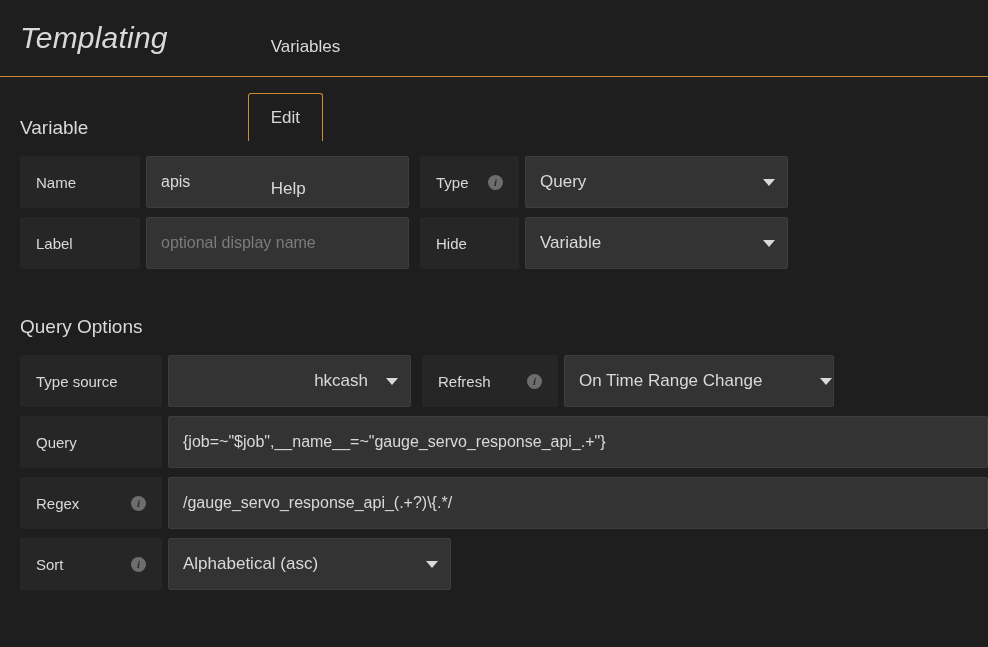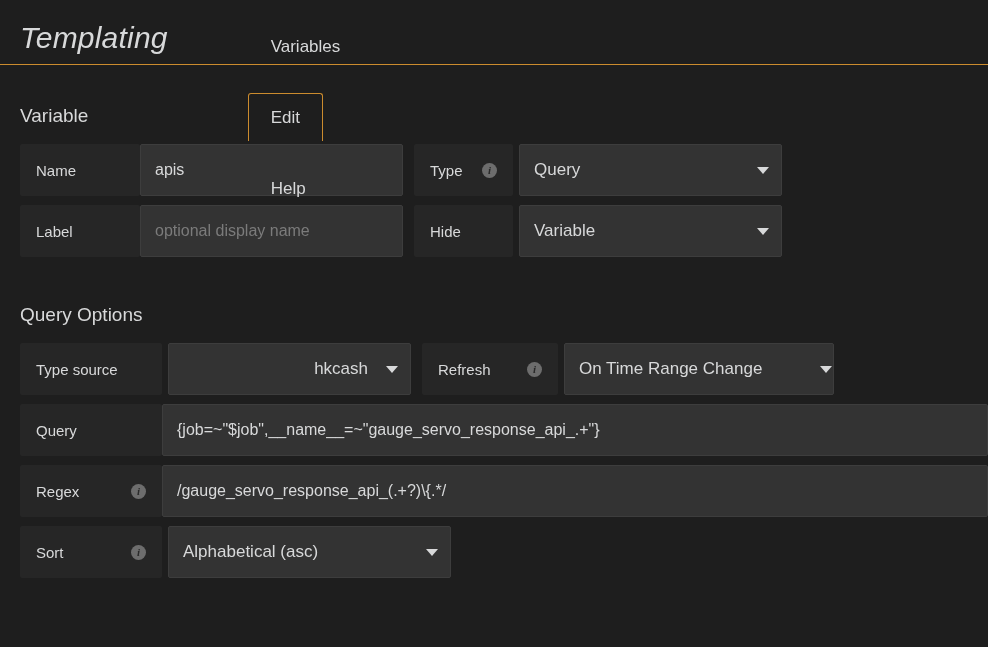--- a/index.html
+++ b/index.html
@@ -8,21 +8,21 @@
     width: 988px;
     height: 647px;
     background: #1e1e1e;
     font-family: "Liberation Sans", sans-serif;
     overflow: hidden;
   }
 
   
   .header {
     position: relative;
-    height: 65px;
+    height: 77px;
     display: flex;
     align-items: flex-start;
   }
   .header-rule {
     position: absolute;
     left: 0;
     right: 0;
     bottom: 0;
     height: 1px;
     background: #cc8c2e;
@@ -131,20 +131,21 @@
   
   .fld-input {
     background: #333333;
     border: 1px solid #3d3d3d;
     border-radius: 2px;
     display: flex;
     align-items: center;
     color: #d8d9da;
     font-size: 16px;
     padding: 0 14px;
+    margin-left: 6px;
     flex: none;
     overflow: hidden;
     white-space: nowrap;
   }
   .fld-input.placeholder { color: #7b7b7b; }
 
   
   .fld-select {
     background: #333333;
     border: 1px solid #3d3d3d;

